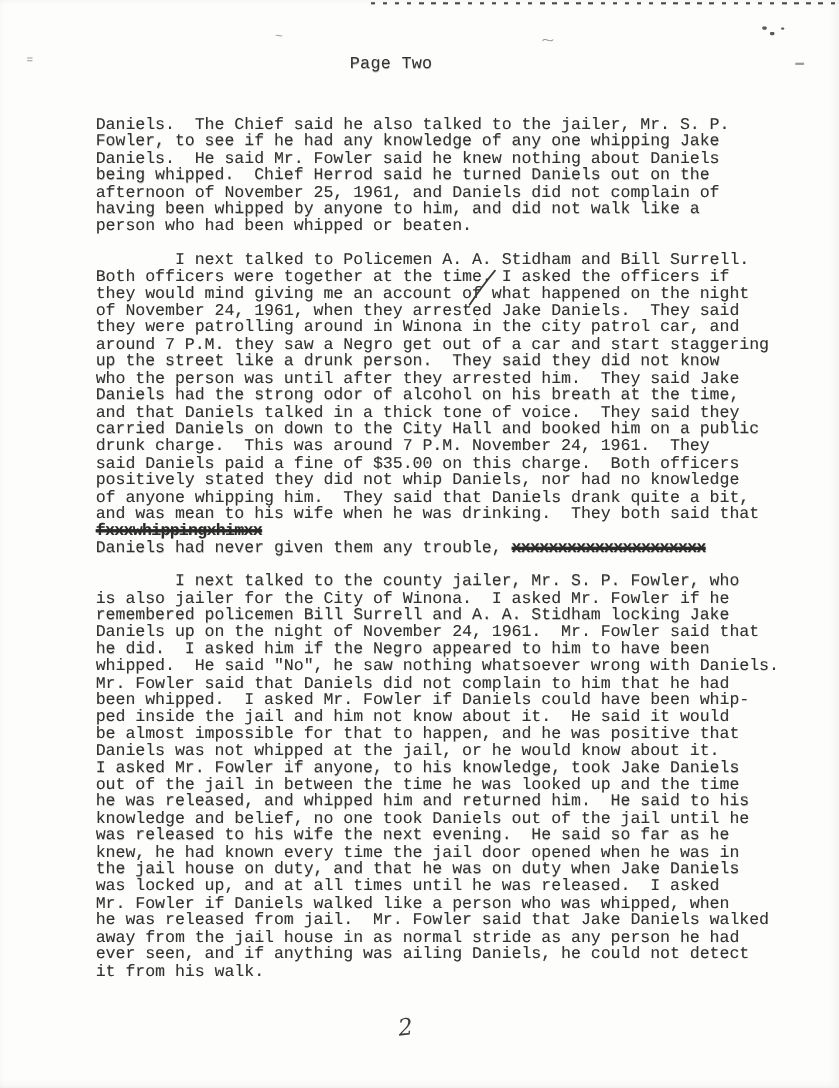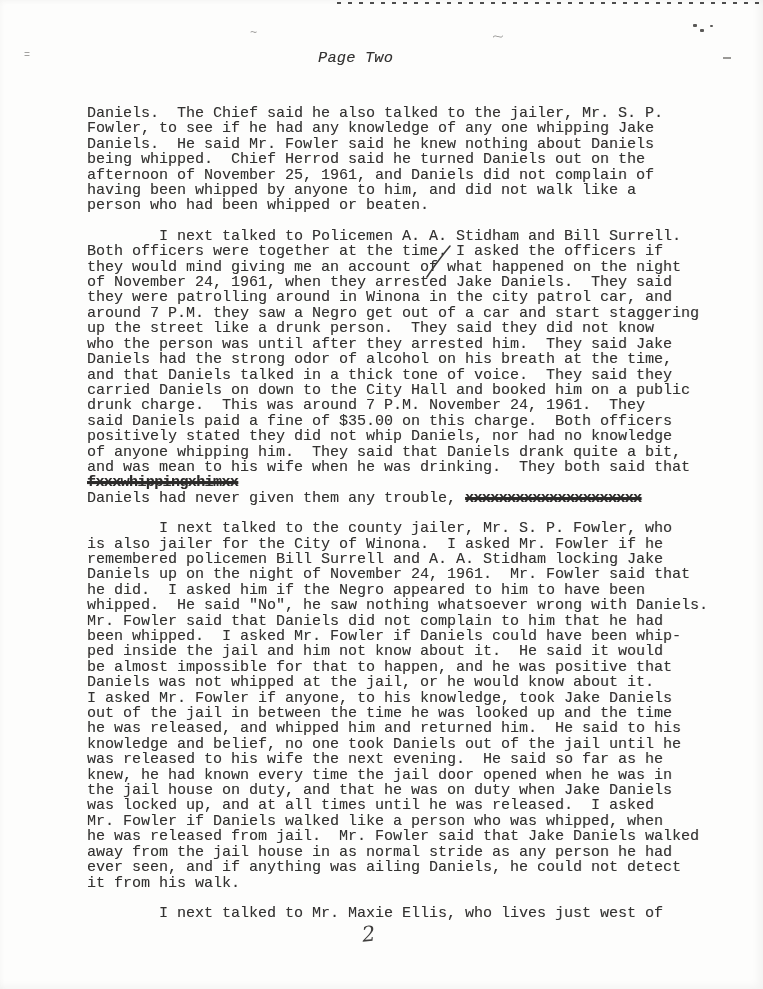--- a/index.html
+++ b/index.html
@@ -14,21 +14,20 @@
     box-shadow:inset -4px -2px 8px rgba(0,0,0,0.045), inset 2px 2px 5px rgba(0,0,0,0.02);
   }
   .dotted-line{
     position:absolute;top:2px;left:337px;width:426px;height:2px;
     background:repeating-linear-gradient(90deg,#4d4d4d 0 4px,transparent 4px 11px);
   }
   .page-header{
     position:absolute;top:49px;left:318px;
     font-size:15.3px;letter-spacing:0.2px;
     text-shadow:0.3px 0.3px 0 rgba(60,60,60,0.35);
-    font-style:italic;
   }
   .doc-body{
     position:absolute;top:106px;left:87px;width:640px;
     font-size:15px;line-height:15.4px;
     text-shadow:0.3px 0.3px 0 rgba(60,60,60,0.35);
   }
   .para{margin:0 0 15px 0;white-space:pre;}
   .line-block{display:block;}
   .struck{
     font-weight:700;
@@ -106,21 +105,20 @@
 knowledge and belief, no one took Daniels out of the jail until he
 was released to his wife the next evening.  He said so far as he
 knew, he had known every time the jail door opened when he was in
 the jail house on duty, and that he was on duty when Jake Daniels
 was locked up, and at all times until he was released.  I asked
 Mr. Fowler if Daniels walked like a person who was whipped, when
 he was released from jail.  Mr. Fowler said that Jake Daniels walked
 away from the jail house in as normal stride as any person he had
 ever seen, and if anything was ailing Daniels, he could not detect
 it from his walk.</span></div>
-    <div class="para"><span>        I next talked to Mr. Maxie Ellis, who lives just west of</span></div>
   </div>
 
   <svg class="pen-slash" viewBox="0 0 32 36">
     <path d="M 4,33 Q 13,19 27,2" stroke="#3c3b3a" stroke-width="1.6" fill="none" stroke-linecap="round"></path>
   </svg>
 
   <div class="page-number">2</div>
 
 </div>
 

